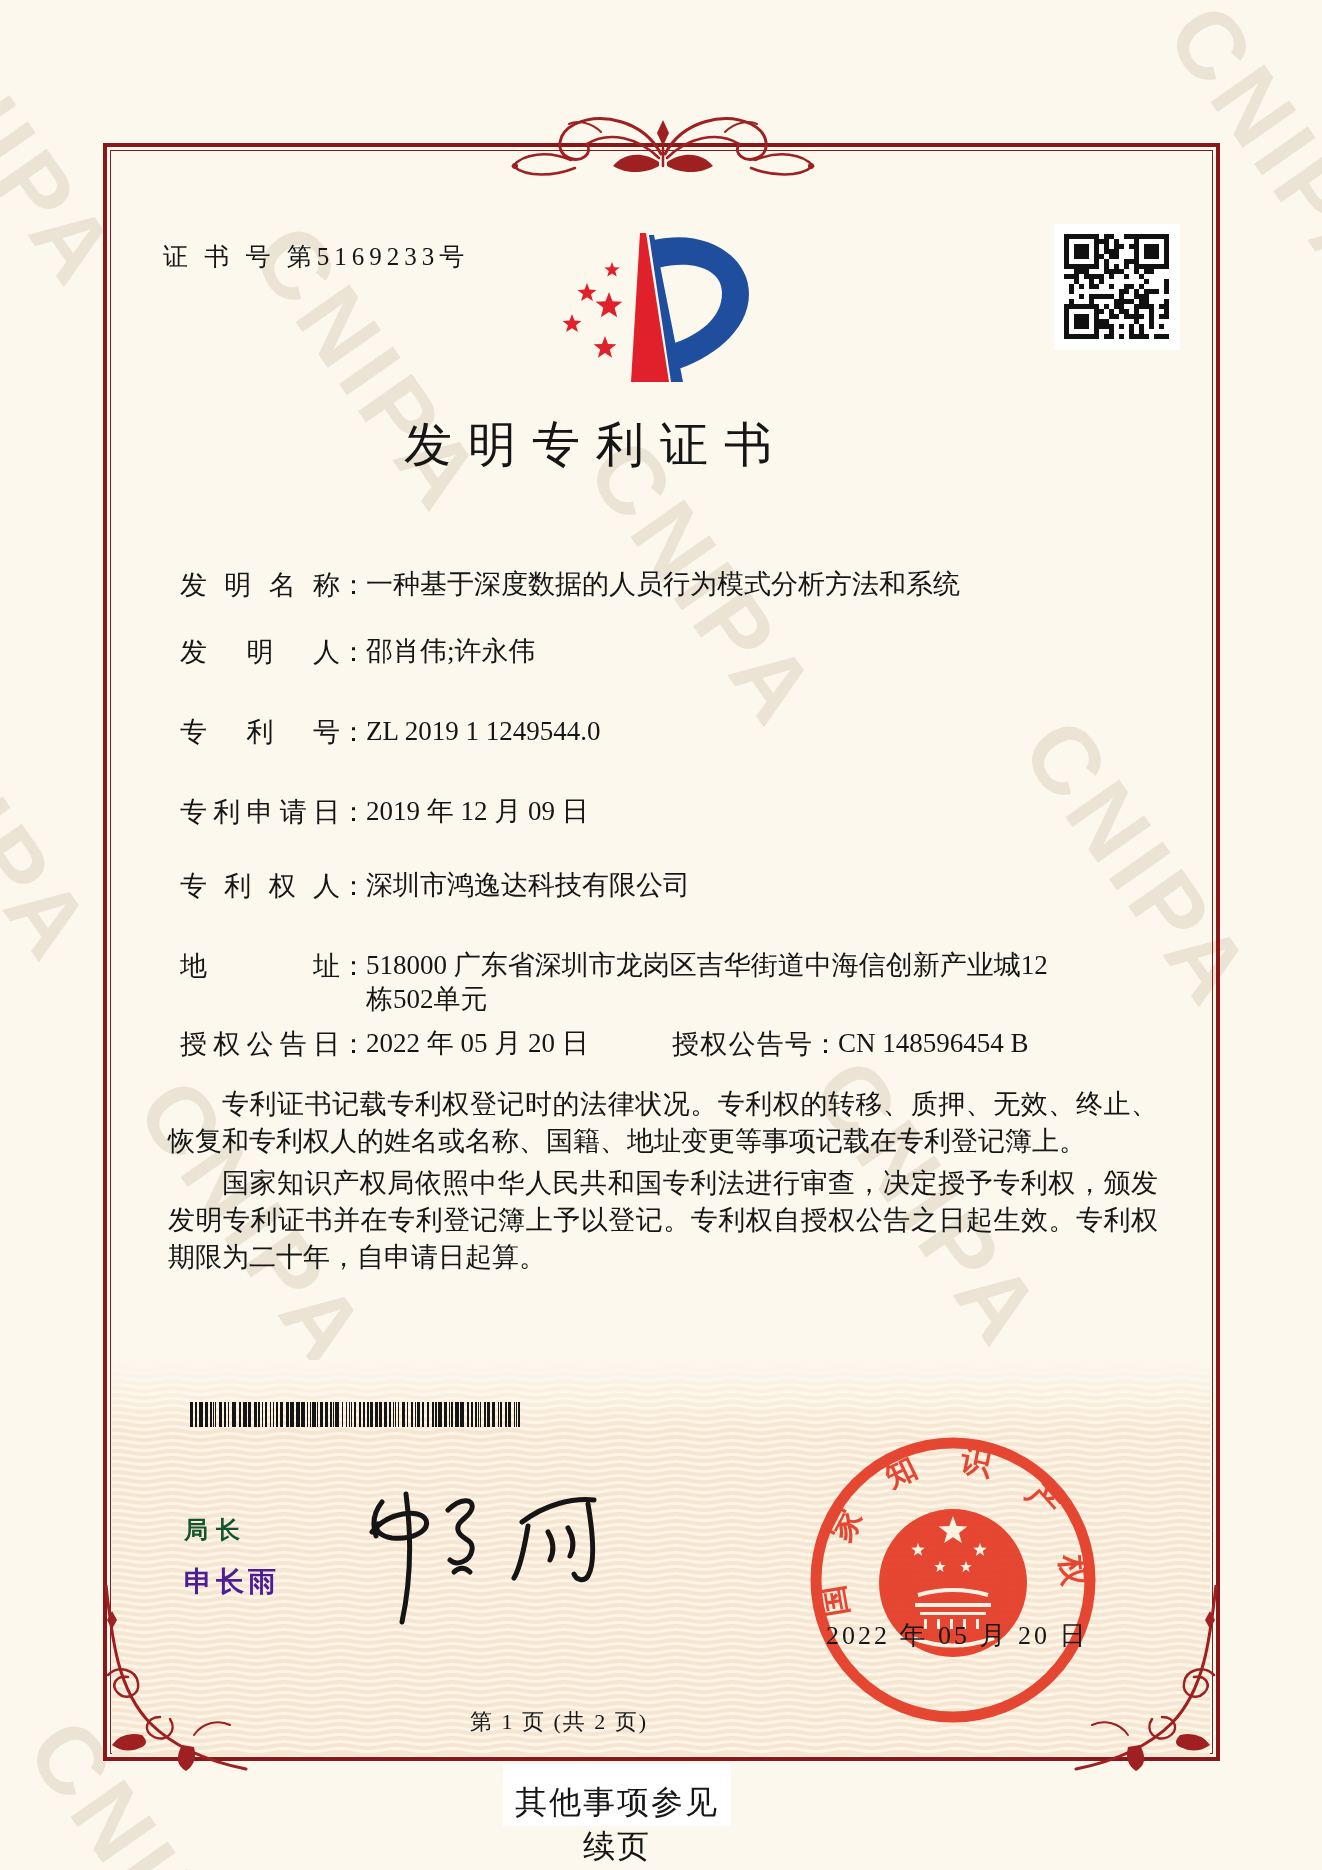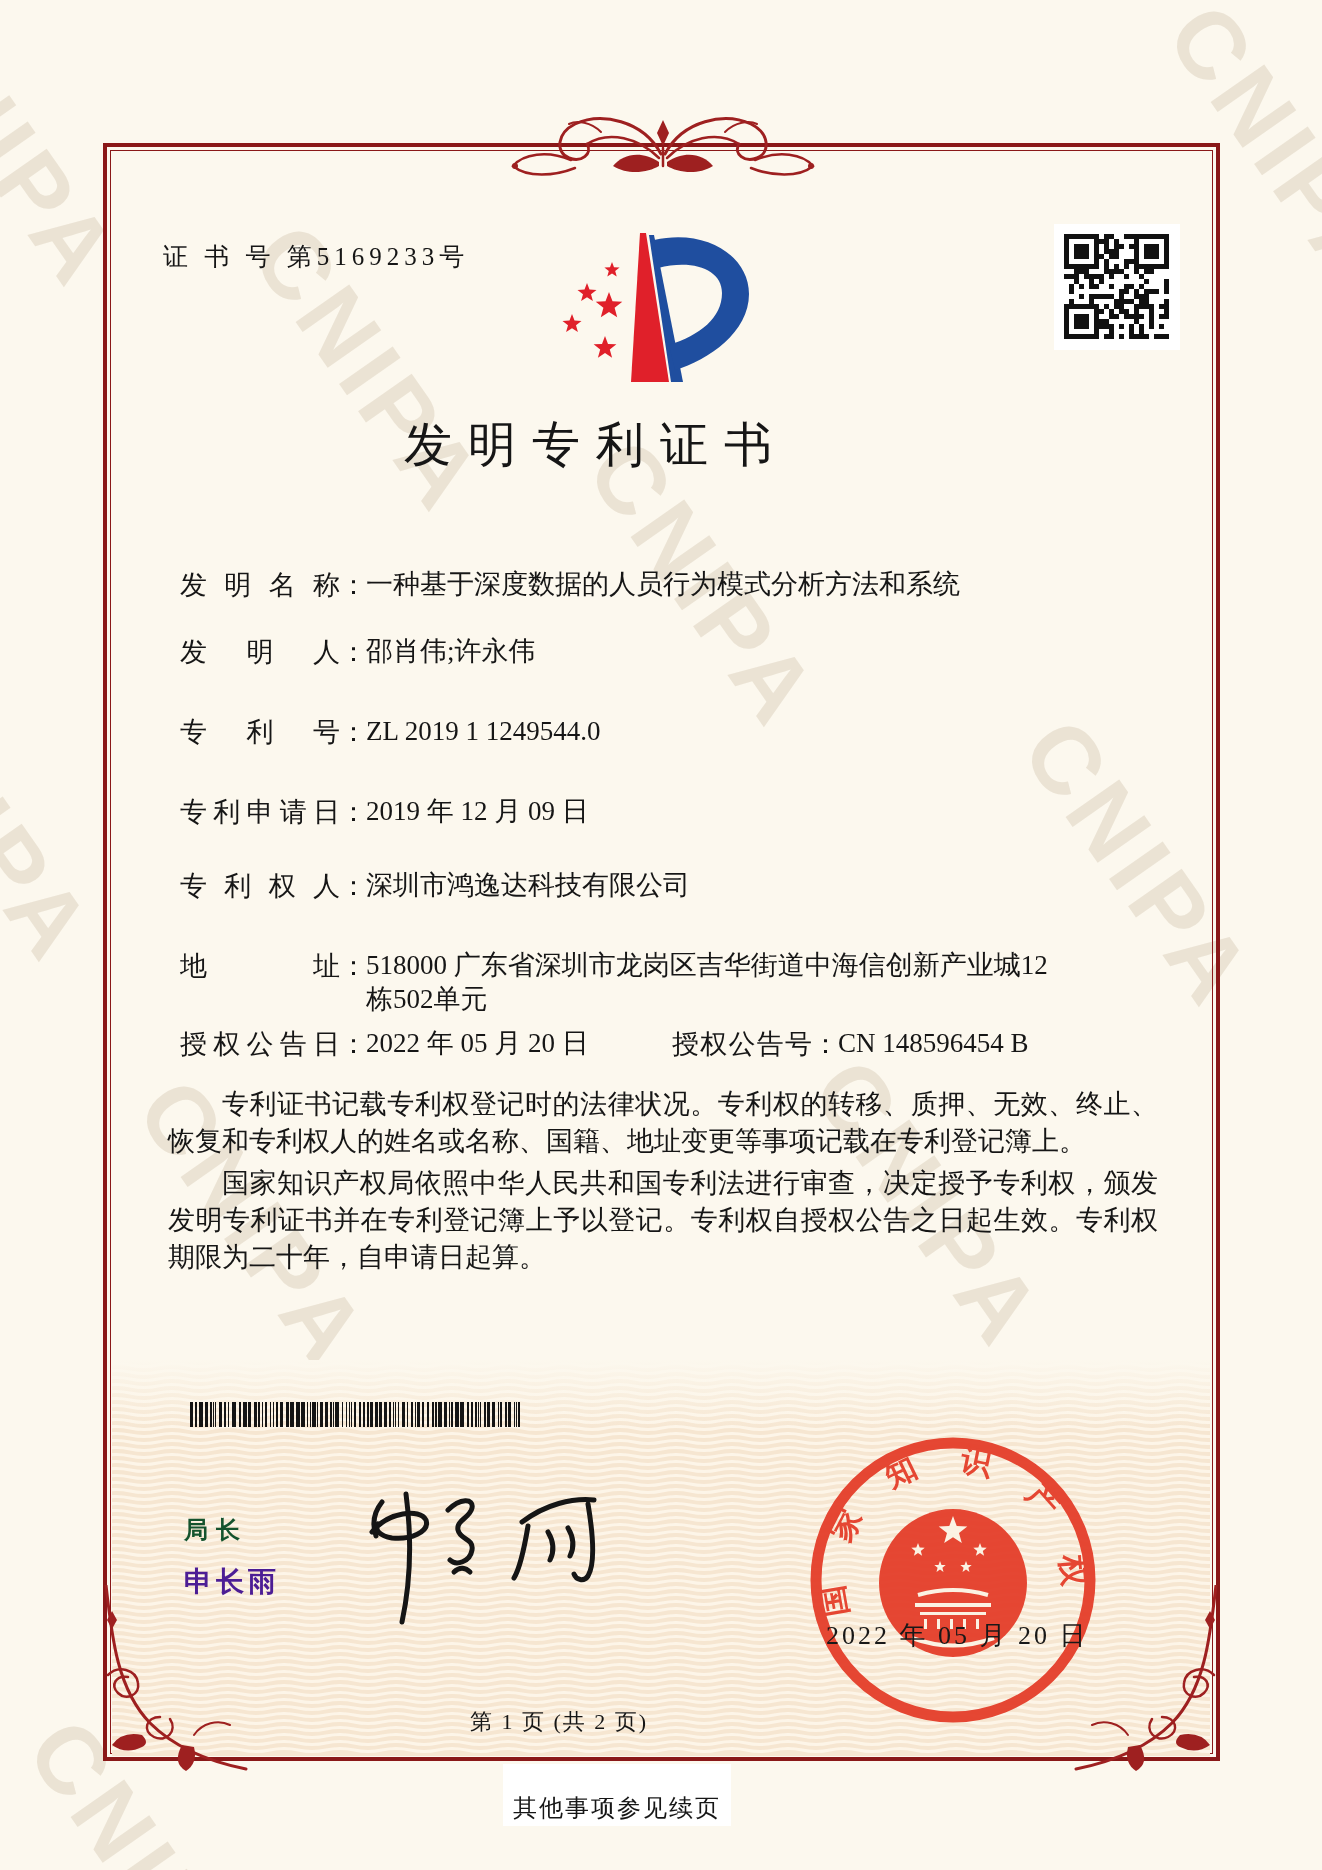--- a/index.html
+++ b/index.html
@@ -83,21 +83,21 @@
     font-size:26px;letter-spacing:3px;color:#181818;white-space:nowrap;
   }
   .page-info{
     position:absolute;left:470px;top:1707px;width:300px;z-index:2;
     font-size:22px;letter-spacing:2px;
   }
   .cont-strip{
     position:absolute;left:503px;top:1764px;width:228px;height:62px;
     background:#fff;z-index:2;text-align:center;
   }
-  .cont-strip span{display:inline-block;margin-top:28px;font-size:24px;letter-spacing:2px;}
+  .cont-strip span{display:inline-block;margin-top:17px;font-size:32px;letter-spacing:2px;}
 </style>
 </head>
 <body>
 
 <div id="wm-layer">
     <div class="wm" style="left: -45px; top: -20px;">CNIPA</div>
     <div class="wm" style="left: 320px; top: 205px;">CNIPA</div>
     <div class="wm" style="left: 655px; top: 420px;">CNIPA</div>
     <div class="wm" style="left: -70px; top: 655px;">CNIPA</div>
     <div class="wm" style="left: 205px; top: 1060px;">CNIPA</div>

